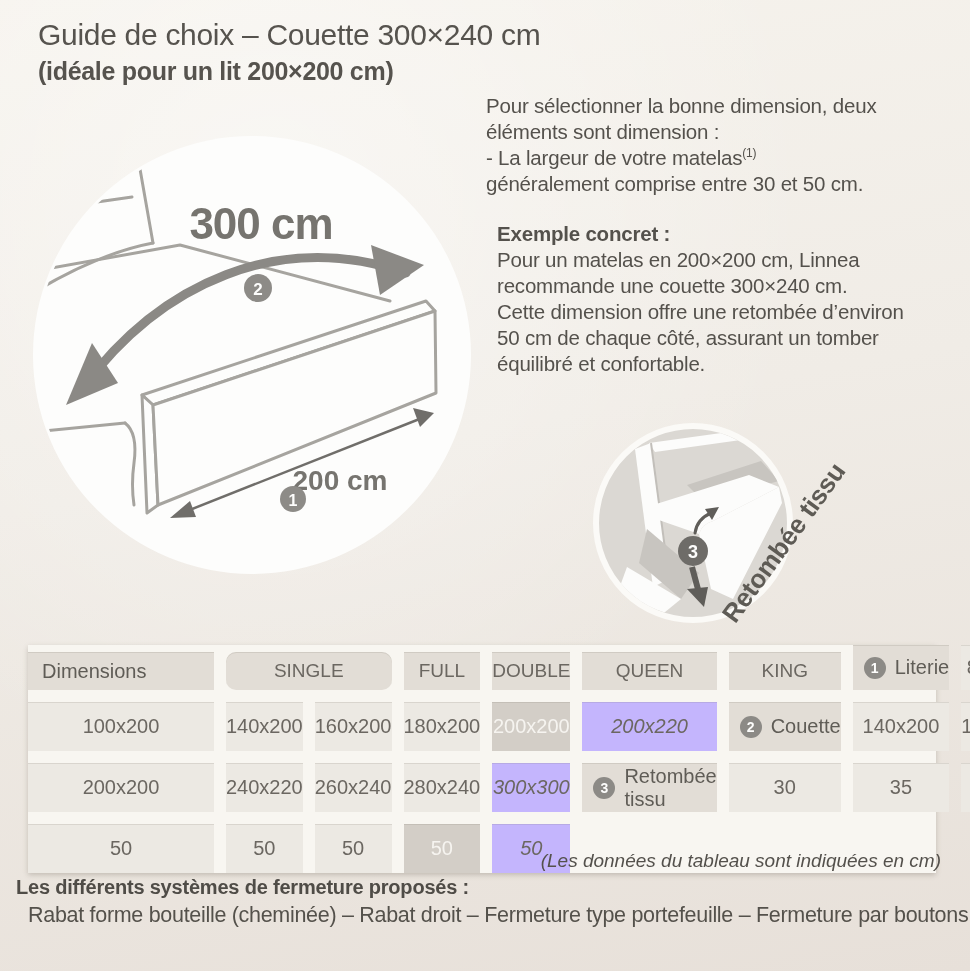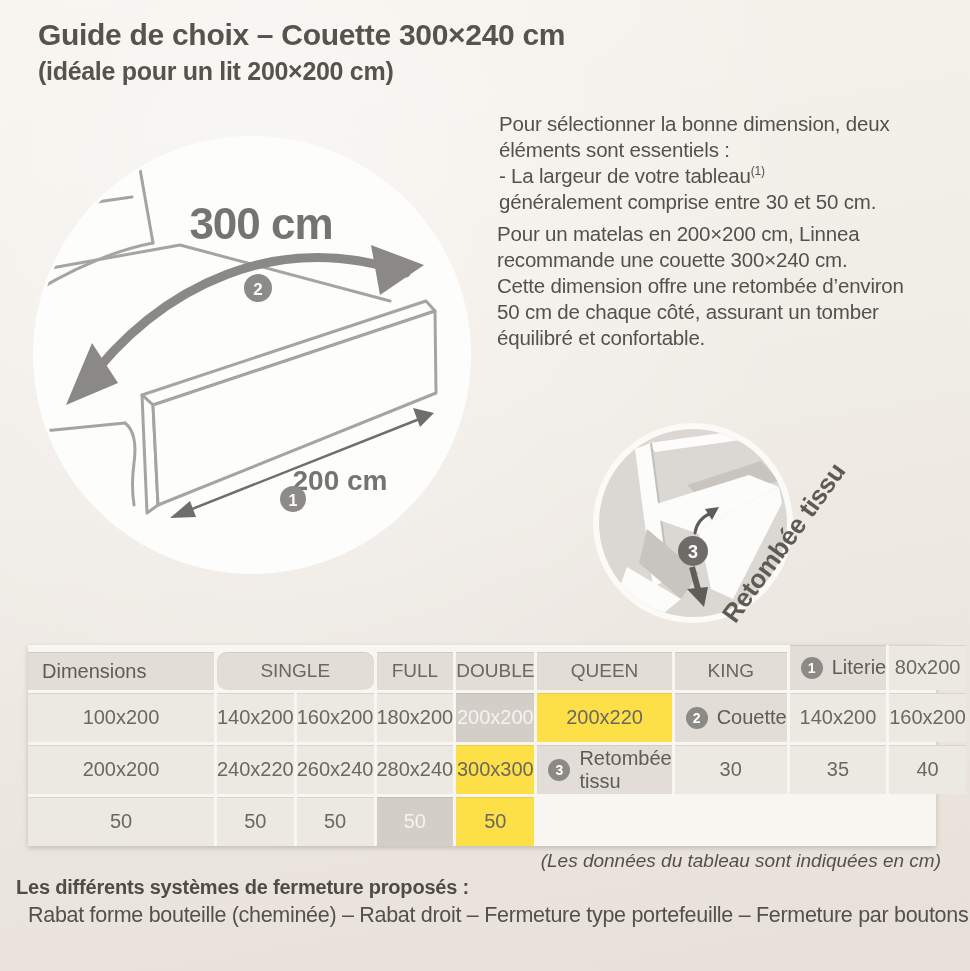--- a/index.html
+++ b/index.html
@@ -9,86 +9,87 @@
     color:#55524c;
   }
   #stage{
     position:relative;width:970px;height:971px;
     background:
       radial-gradient(ellipse at 28% 20%, rgba(255,255,255,.45), rgba(255,255,255,0) 55%),
       linear-gradient(170deg,#f6f3ed 0%,#f0ece6 45%,#e7e0d9 100%);
   }
   .abs{position:absolute;}
   
-  #title{left:38px;top:18px;font-size:30px;font-weight:bold;color:#56534e;letter-spacing:-.3px;white-space:nowrap;}
+  #title{left:38px;top:18px;font-size:30px;font-weight:normal;color:#56534e;letter-spacing:-.3px;white-space:nowrap;}
   #subtitle{left:38px;top:57px;font-size:25px;font-weight:bold;color:#56534e;letter-spacing:-.3px;white-space:nowrap;}
   
   .copy{font-size:20.5px;line-height:26px;color:#54514c;letter-spacing:-.2px;}
   .copy .ln{white-space:nowrap;}
-  #intro{left:499px;top:93px;margin-top:18px;}
+  #intro{left:486px;top:93px;}
   #example{left:497px;top:221px;}
   #example .hd{font-weight:bold;}
   sup{font-size:12px;line-height:0;}
   
   #bigcircle{left:30px;top:133px;width:444px;height:444px;}
   #smallcircle{left:591px;top:421px;width:204px;height:204px;}
   #droplabel{
     left:740px;top:598px;height:30px;line-height:30px;
     font-size:26px;font-weight:bold;color:#5e5b55;white-space:nowrap;
     transform:rotate(-54deg);transform-origin:0 100%;letter-spacing:-.3px;
   }
   svg text{font-family:"Liberation Sans","DejaVu Sans",sans-serif;}
   
   #sizetable{
     left:28px;top:645px;width:908px;
     display:grid;
     grid-template-columns:186px repeat(8,1fr);
     grid-template-rows:45px 49px 49px 49px;
-    gap:3px;background:#f8f6f1;
+    gap:12px;background:#f8f6f1;
     box-shadow:0 2px 5px rgba(95,85,72,.28);
   }
   .cell{
     display:flex;align-items:center;justify-content:center;
     font-size:20px;color:#6b6761;
     box-shadow:inset 0 1px 0 rgba(120,112,102,.16);
   }
   .hcell{background:#e2ddd6;font-size:19px;color:#6b6761;height:38px;align-self:end;}
   .hcell.sk{background:#e6e1da;height:45px;grid-column:span 2;}
   .hcell.span2{grid-column:span 2;border-radius:10px;}
   .corner{justify-content:flex-start;padding-left:14px;font-size:20px;color:#5f5c56;}
   .lbl{background:#e2ddd6;justify-content:flex-start;padding-left:11px;gap:9px;color:#5f5c56;}
   .val{background:#ece9e3;}
   .val.hl{background:#d3cec7;color:#f6f4f0;}
-  .val.last{background:#fde047;}
+  .val.last{background:#c4b5fd;font-style:italic;}
   .badge{
     flex:0 0 auto;width:22px;height:22px;border-radius:50%;
     background:#8c8a86;color:#fdfdfc;font-size:14px;font-weight:bold;
     display:flex;align-items:center;justify-content:center;
   }
   
   #tnote{right:29px;top:850px;font-size:19px;font-style:italic;color:#54514c;white-space:nowrap;}
   #closeshd{left:16px;top:876px;font-size:20px;font-weight:bold;color:#4f4c47;white-space:nowrap;letter-spacing:-.2px;}
   #closesln{left:28px;top:903px;font-size:21.5px;color:#54514b;white-space:nowrap;letter-spacing:-.3px;}
 </style>
 </head>
 <body>
 
 <div id="stage">
 
   <div class="abs" id="title">Guide de choix – Couette 300×240 cm</div>
   <div class="abs" id="subtitle">(idéale pour un lit 200×200 cm)</div>
 
   <div class="abs copy" id="intro">
     <div class="ln">Pour sélectionner la bonne dimension, deux</div>
-    <div class="ln">éléments sont essentiels :</div>
-    <div class="ln"><span>- La largeur de votre tableau</span><sup>(1)</sup></div>
+    <div class="ln">éléments sont dimension :</div>
+    <div class="ln"><span>- La largeur de votre matelas</span><sup>(1)</sup></div>
     <div class="ln">généralement comprise entre 30 et 50 cm.</div>
   </div>
 
   <div class="abs copy" id="example">
+    <div class="ln hd">Exemple concret :</div>
     <div class="ln">Pour un matelas en 200×200 cm, Linnea</div>
     <div class="ln">recommande une couette 300×240 cm.</div>
     <div class="ln">Cette dimension offre une retombée d’environ</div>
     <div class="ln">50 cm de chaque côté, assurant un tomber</div>
     <div class="ln">équilibré et confortable.</div>
   </div>
 
   <svg class="abs" id="bigcircle" viewBox="0 0 444 444">
     <defs>
       <clipPath id="bigclip">

